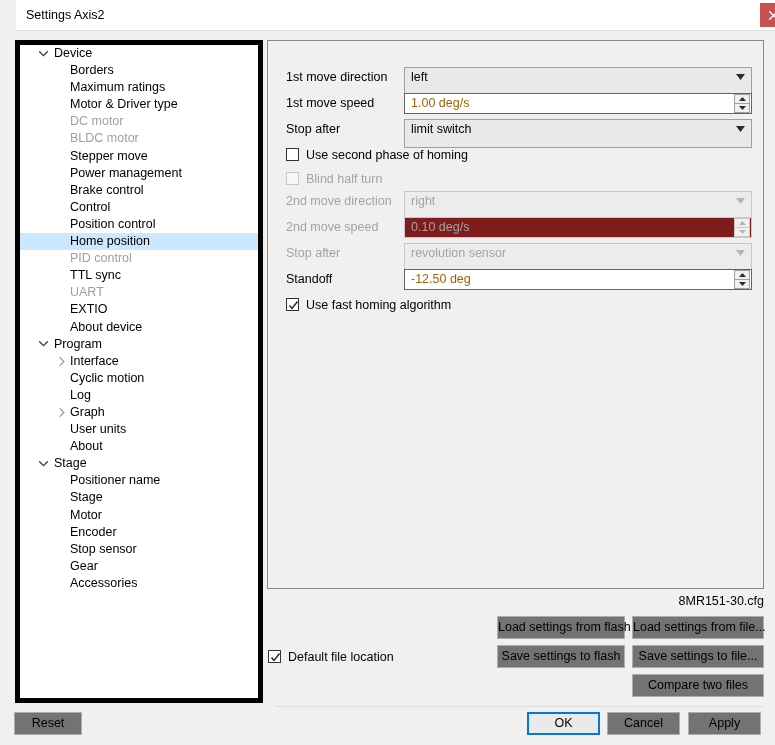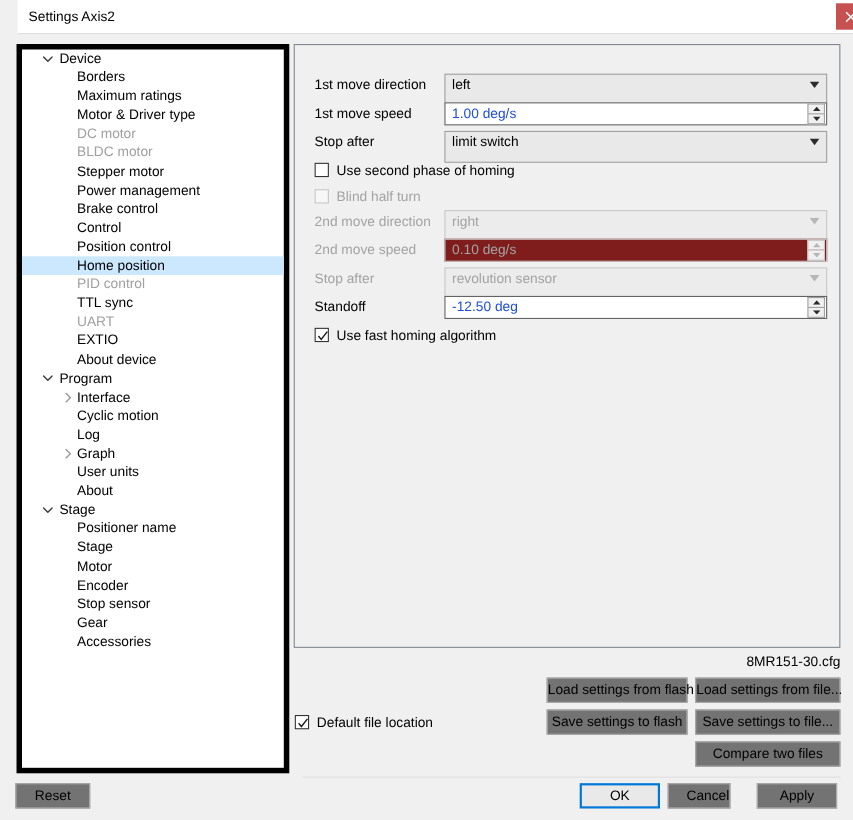--- a/index.html
+++ b/index.html
@@ -113,21 +113,21 @@
     background: #ffffff;
     border: 1px solid #636363;
   }
   .spin .stext {
     position: absolute; left: 6px; top: 0; right: 22px;
     height: 19px; line-height: 19px;
     font-size: 12.5px;
     overflow: hidden; white-space: nowrap;
     background: transparent; border: 0; outline: none;
     font-family: "Liberation Sans", sans-serif;
-    color: #1d4ed8; padding: 0; width: calc(100% - 28px);
+    color: #a16207; padding: 0; width: calc(100% - 28px);
   }
   .spin .sbtns {
     position: absolute; right: 1px; top: 0;
     width: 16px; height: 19px;
     display: flex; flex-direction: column;
   }
   .spin .sbtn {
     flex: 1;
     background: #f0f0f0;
     border: 1px solid #a0a0a0;
@@ -193,21 +193,21 @@
     background: #dfdfdf;
   }
   #btn-reset {
     left: 14px; top: 712px; width: 68px; height: 23px;
   }
   #btn-ok {
     left: 527px; top: 712px; width: 73px; height: 23px;
     border: 2px solid #0078d7; background: #e9e9e9;
   }
   #btn-cancel {
-    left: 607px; top: 712px; width: 57px; height: 23px; text-align: right;
+    left: 607px; top: 712px; width: 73px; height: 23px;
   }
   #btn-apply {
     left: 688px; top: 712px; width: 73px; height: 23px;
   }
 </style>
 </head>
 <body>
 
 <div id="titlebar">
   <span class="title-text">Settings Axis2</span>
@@ -222,21 +222,21 @@
     <div class="tree-row lvl0"><span class="tw lvl0">
         <svg width="9" height="6" viewBox="0 0 9 6">
           <path d="M0.6 0.8 L4.5 4.7 L8.4 0.8" stroke="#3b3b3b" stroke-width="1.3" fill="none" stroke-linecap="round"></path>
         </svg>
       </span><span class="lbl">Device</span></div>
     <div class="tree-row lvl1"><span class="lbl">Borders</span></div>
     <div class="tree-row lvl1"><span class="lbl">Maximum ratings</span></div>
     <div class="tree-row lvl1"><span class="lbl">Motor &amp; Driver type</span></div>
     <div class="tree-row lvl1 disabled"><span class="lbl">DC motor</span></div>
     <div class="tree-row lvl1 disabled"><span class="lbl">BLDC motor</span></div>
-    <div class="tree-row lvl1"><span class="lbl">Stepper motor</span></div>
+    <div class="tree-row lvl1"><span class="lbl">Stepper move</span></div>
     <div class="tree-row lvl1"><span class="lbl">Power management</span></div>
     <div class="tree-row lvl1"><span class="lbl">Brake control</span></div>
     <div class="tree-row lvl1"><span class="lbl">Control</span></div>
     <div class="tree-row lvl1"><span class="lbl">Position control</span></div>
     <div class="tree-row lvl1 selected"><span class="lbl">Home position</span></div>
     <div class="tree-row lvl1 disabled"><span class="lbl">PID control</span></div>
     <div class="tree-row lvl1"><span class="lbl">TTL sync</span></div>
     <div class="tree-row lvl1 disabled"><span class="lbl">UART</span></div>
     <div class="tree-row lvl1"><span class="lbl">EXTIO</span></div>
     <div class="tree-row lvl1"><span class="lbl">About device</span></div>

